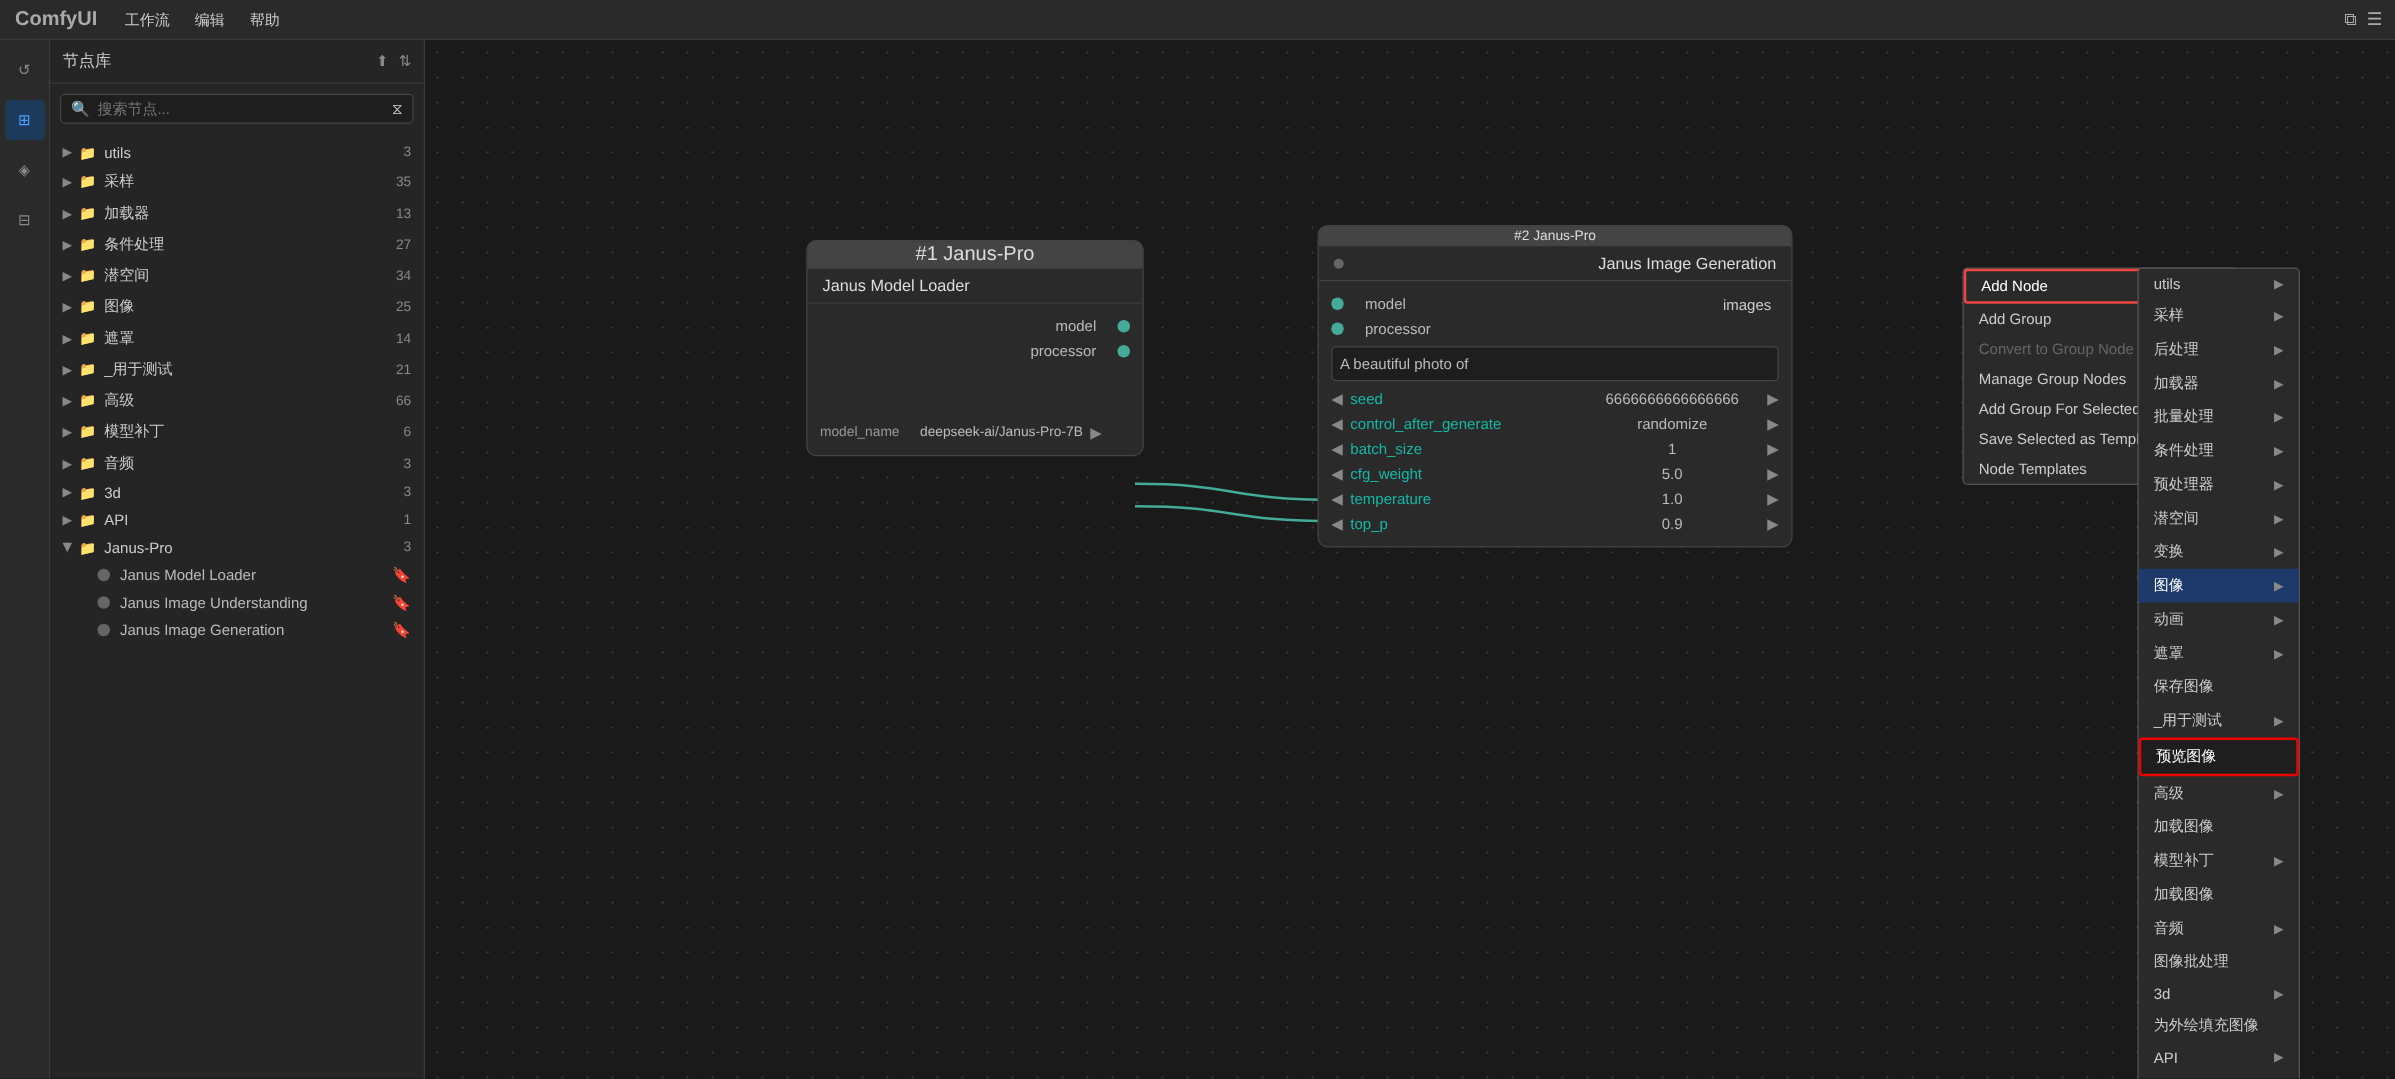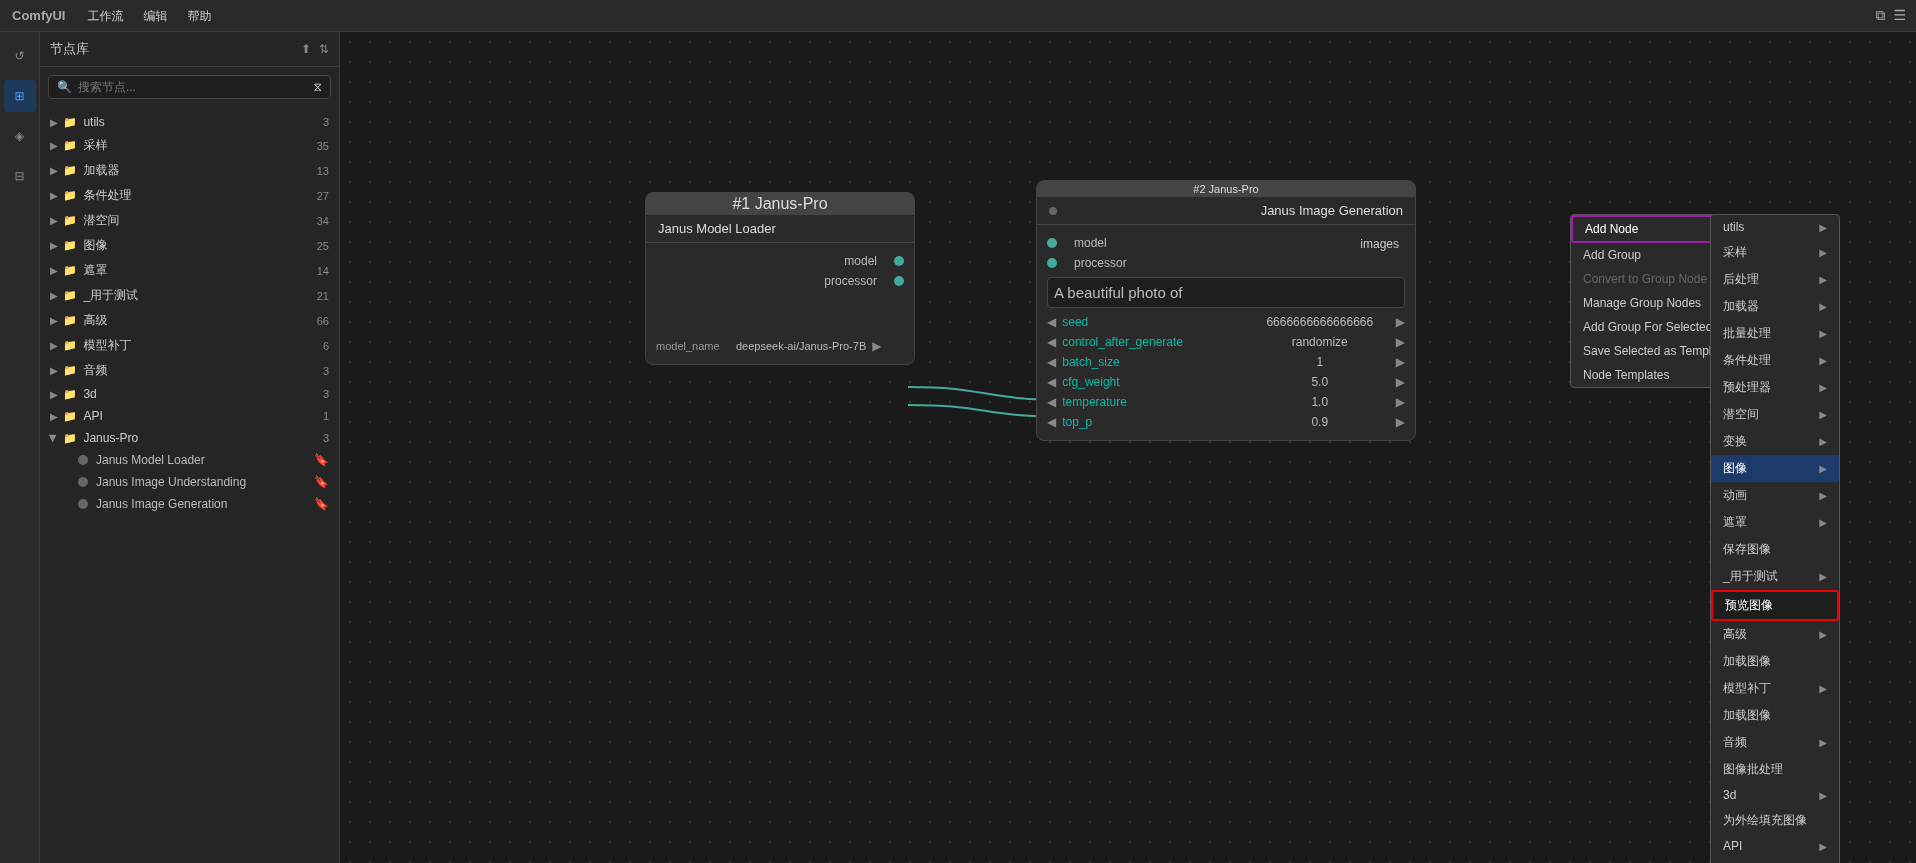--- a/index.html
+++ b/index.html
@@ -1,20 +1,20 @@
 <!DOCTYPE html>
 <html><head>
   <meta charset="utf-8">
   <style>
     * { box-sizing: border-box; margin: 0; padding: 0; }
     body { background: #1a1a1a; color: #ccc; font-family: 'Microsoft YaHei', sans-serif; font-size: 12px; overflow: hidden; width: 1916px; height: 863px; }
 
     
     .titlebar { display: flex; align-items: center; background: #2a2a2a; height: 32px; border-bottom: 1px solid #3a3a3a; }
-    .titlebar-logo { color: #aaa; font-size: 13px; padding: 0 12px; font-weight: bold; }
+    .titlebar-logo { color: #aaa; font-size: 16px; padding: 0 12px; font-weight: bold; }
     .titlebar-menu { display: flex; gap: 0; }
     .titlebar-menu-item { padding: 0 10px; height: 32px; line-height: 32px; color: #ccc; cursor: pointer; font-size: 12px; }
     .tabs { display: flex; align-items: flex-end; margin-left: 10px; gap: 2px; }
     .tab { padding: 0 14px; height: 28px; line-height: 28px; background: #333; color: #aaa; border-radius: 4px 4px 0 0; cursor: pointer; font-size: 12px; }
     .tab.active { background: #1e1e1e; color: #fff; }
     .tab-add { width: 28px; height: 28px; line-height: 28px; text-align: center; color: #aaa; cursor: pointer; }
     .titlebar-right { margin-left: auto; display: flex; gap: 8px; padding-right: 10px; }
     .titlebar-right-btn { color: #aaa; cursor: pointer; font-size: 14px; }
 
     
@@ -60,21 +60,21 @@
     .node-title { font-size: 13px; color: #ddd; display: flex; align-items: center; gap: 6px; }
     .node-dot { width: 8px; height: 8px; border-radius: 50%; background: #666; }
     .node-body { padding: 8px 0; }
     .node-row { display: flex; align-items: center; padding: 3px 10px; gap: 17px; }
     .node-row .port-dot { width: 10px; height: 10px; border-radius: 50%; background: #4a9; flex-shrink: 0; }
     .node-row .port-dot.out { background: #4a9; }
     .node-row .port-label { color: #bbb; font-size: 12px; flex: 1; }
     .node-field { display: flex; align-items: center; padding: 3px 10px; margin-top: 45px; }
     .node-field .field-label { color: #999; font-size: 11px; min-width: 80px; }
     .node-field .field-value { color: #bbb; font-size: 11px; }
-    .node-text-area { margin: 4px 10px; background: #1e1e1e; border: 1px solid #444; border-radius: 4px; padding: 6px; color: #bbb; font-size: 15px; min-width: 340px; }
+    .node-text-area { margin: 4px 10px; background: #1e1e1e; border: 1px solid #444; border-radius: 4px; padding: 6px; color: #bbb; font-size: 12px; min-width: 340px; }
     .node-slider-row { display: flex; align-items: center; padding: 3px 10px; gap: 6px; }
     .slider-arrow { color: #888; cursor: pointer; font-size: 12px; }
     .slider-label { color: #14b8a6; font-size: 12px; flex: 1; }
     .slider-value { color: #bbb; font-size: 12px; min-width: 140px; text-align: center; }
 
     
     svg.connections { position: absolute; top: 0; left: 0; width: 100%; height: 100%; pointer-events: none; }
 
     
     .ctx-menu { position: absolute; background: #2a2a2a; border: 1px solid #555; border-radius: 4px; min-width: 220px; z-index: 100; }
@@ -259,21 +259,21 @@
           <span class="port-dot out"></span>
         </div>
         <div class="node-field">
           <span class="field-label">model_name</span>
           <span class="field-value">deepseek-ai/Janus-Pro-7B</span>
           <span style="margin-left:6px; color:#888;">▶</span>
         </div>
       </div>
     </div>
 
-    <div class="node" style="left: 696px; top: 148px; width: 380px;">
+    <div class="node" style="left: 714px; top: 148px; width: 380px;">
       <div class="node-title-bar" style="background:#444; color:#ddd; font-size:11px; padding:2px 8px; border-radius:6px 6px 0 0;">#2 Janus-Pro</div>
       <div class="node-header">
         <span class="node-dot"></span>
         <span class="node-title">Janus Image Generation</span>
       </div>
       <div class="node-body">
 
         <div style="display:flex; justify-content:space-between; align-items:flex-start;">
           <div>
             <div class="node-row">
@@ -325,21 +325,21 @@
         <div class="node-slider-row">
           <span class="slider-arrow">◀</span>
           <span class="slider-label">top_p</span>
           <span class="slider-value">0.9</span>
           <span class="slider-arrow">▶</span>
         </div>
       </div>
     </div>
 
     <div class="ctx-menu" style="left: 1230px; top: 182px;">
-      <div class="ctx-item highlighted" style="border:2px solid #a21caf; border-radius:3px;align-items:flex-end;">
+      <div class="ctx-item highlighted" style="border:2px solid #ef4444; border-radius:3px;align-items:flex-end;">
         <span>Add Node</span>
         <span class="ctx-arrow">▶</span>
       </div>
       <div class="ctx-item">
         <span>Add Group</span>
       </div>
       <div class="ctx-item disabled">
         <span>Convert to Group Node</span>
       </div>
       <div class="ctx-item">

